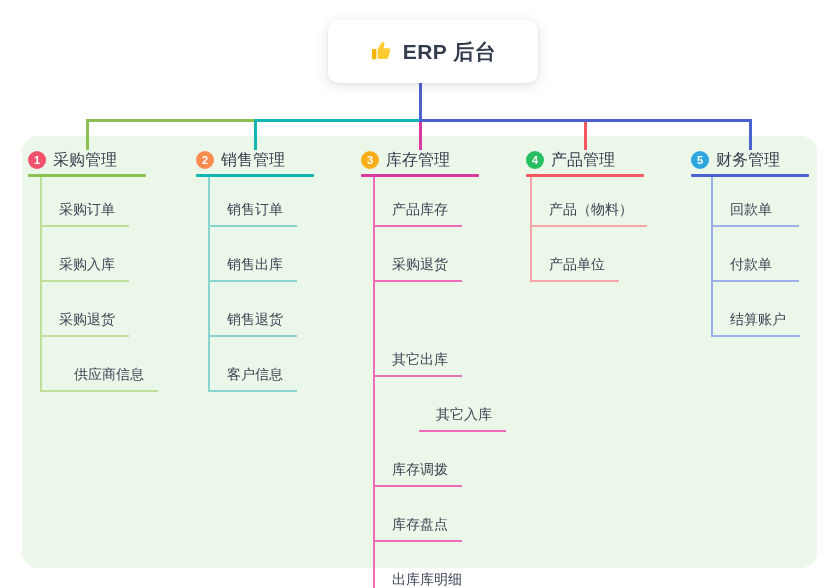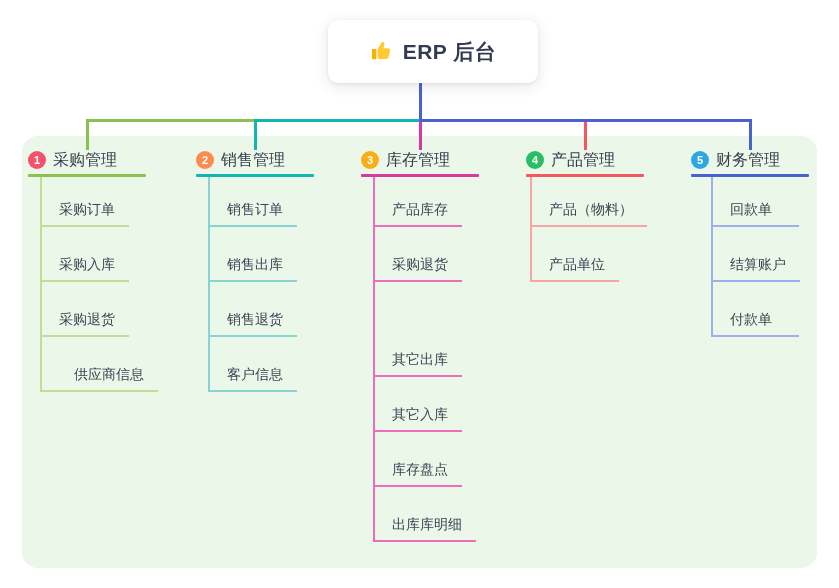--- a/index.html
+++ b/index.html
@@ -101,21 +101,22 @@
       <div class="column" style="left: 361px;">
         <div class="cat-row">
           <span class="badge" style="background: rgb(249, 174, 23);">3</span>
           <span class="cat-label">库存管理</span>
         </div>
         <div class="cat-underline" style="background: rgb(216, 57, 159);"></div>
         <div class="children" style="margin-left: 12px; border-left: 2px solid rgb(238, 109, 186);">
           <div class="child" style="border-bottom: 2px solid rgb(238, 109, 186);">产品库存</div>
           <div class="child" style="border-bottom: 2px solid rgb(238, 109, 186);">采购退货</div>
           <div class="child" style="border-bottom: 2px solid rgb(238, 109, 186); margin-top: 40px;">其它出库</div>
-          <div class="child" style="border-bottom: 2px solid rgb(238, 109, 186);">其它入库</div>
+          <div class="child" style="border-bottom: 2px solid rgb(238, 109, 186); margin-left: 44px;">其它入库</div>
+          <div class="child" style="border-bottom: 2px solid rgb(238, 109, 186);">库存调拨</div>
           <div class="child" style="border-bottom: 2px solid rgb(238, 109, 186);">库存盘点</div>
           <div class="child" style="border-bottom: 2px solid rgb(238, 109, 186);">出库库明细</div>
         </div>
       </div>
       <div class="column" style="left: 526px;">
         <div class="cat-row">
           <span class="badge" style="background: rgb(41, 190, 97);">4</span>
           <span class="cat-label">产品管理</span>
         </div>
         <div class="cat-underline" style="background: rgb(245, 86, 95);"></div>
@@ -125,18 +126,18 @@
         </div>
       </div>
       <div class="column" style="left: 691px;">
         <div class="cat-row">
           <span class="badge" style="background: rgb(46, 167, 224);">5</span>
           <span class="cat-label">财务管理</span>
         </div>
         <div class="cat-underline" style="background: rgb(74, 97, 207);"></div>
         <div class="children" style="margin-left: 20px; border-left: 2px solid rgb(157, 176, 233);">
           <div class="child" style="border-bottom: 2px solid rgb(157, 176, 233);">回款单</div>
+          <div class="child" style="border-bottom: 2px solid rgb(157, 176, 233);">付款单</div>
           <div class="child" style="border-bottom: 2px solid rgb(157, 176, 233);">结算账户</div>
-          <div class="child" style="border-bottom: 2px solid rgb(157, 176, 233);">付款单</div>
         </div>
       </div>
     </div>
 </div>
 
 </body></html>

